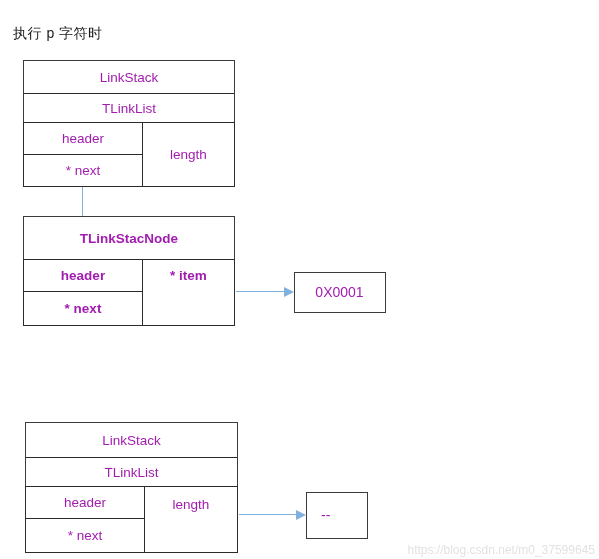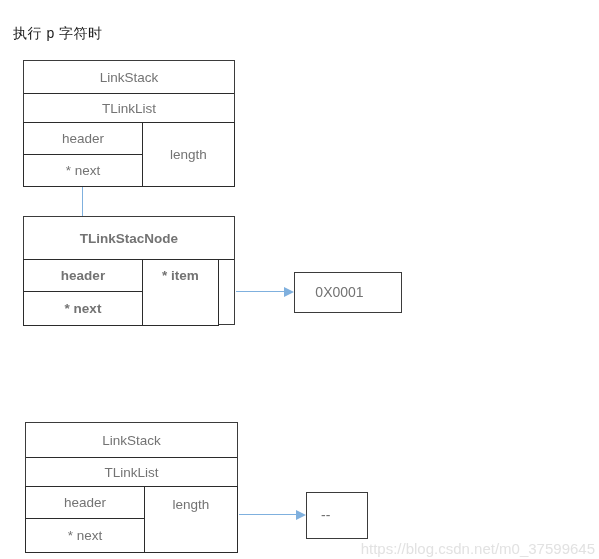--- a/index.html
+++ b/index.html
@@ -40,21 +40,21 @@
     border: 1.6px solid #3b3b3b;
   }
   .cell {
     position: absolute;
     box-sizing: border-box;
     background: #ffffff;
     display: flex;
     align-items: center;
     justify-content: center;
     font-size: 13.5px;
-    color: #737373;
+    color: #a21caf;
     white-space: nowrap;
   }
   .cell.bordered { border: 1.4px solid #2b2b2b; text-align: right; }
   .hline {
     position: absolute;
     background: #2b2b2b;
     height: 1.4px;
   }
 
   
@@ -80,21 +80,21 @@
     width: 0; height: 0;
     border-left: 5px solid transparent;
     border-right: 5px solid transparent;
     border-top: 10px solid #7fb0de;
   }
 
   .watermark {
     position: absolute;
     right: 4px;
     bottom: 2px;
-    font-size: 15px;
+    font-size: 12px;
     color: #e2e2e2;
     white-space: nowrap;
     font-family: "Liberation Sans", "DejaVu Sans", sans-serif;
   }
 </style>
 </head>
 <body>
 
 <div class="canvas">
 
@@ -115,27 +115,27 @@
   <div class="arrow-line-v" style="left:82px; top:187px; height:72px;"></div>
   <div class="arrow-head-d" style="left:78px; top:255px;"></div>
 
   <div class="box" style="left:23px; top:216px; width:212px; height:109px;font-weight:bold;">
     <div class="cell" style="left:0; top:0; width:210px; height:42px;">TLinkStacNode</div>
     <div class="hline" style="left:0; top:42px; width:210px;"></div>
 
     <div class="cell bordered" style="left:-1px; top:42px; width:120px; height:33px;">header</div>
     <div class="cell bordered" style="left:-1px; top:74px; width:120px; height:35px;">* next</div>
 
-    <div class="cell bordered" style="left:118px; top:42px; width:77px; height:67px; align-items:flex-start; padding-top:8px;">* item</div>
+    <div class="cell bordered" style="left:118px; top:42px; width:93px; height:67px; align-items:flex-start; padding-top:8px;">* item</div>
   </div>
 
   <div class="arrow-line-h" style="left:236px; top:291px; width:50px;"></div>
   <div class="arrow-head-r" style="left:284px; top:287px;"></div>
 
-  <div class="box" style="left:294px; top:272px; width:108px; height:41px;padding-left:21px;">
+  <div class="box" style="left:294px; top:272px; width:92px; height:41px;padding-left:21px;">
     <div class="cell" style="left:0; top:0; width:89px; height:38px; font-size:14px;">0X0001</div>
   </div>
 
 
   <div class="box" style="left:25px; top:422px; width:213px; height:130px;">
     <div class="cell" style="left:0; top:0; width:211px; height:34px;">LinkStack</div>
     <div class="hline" style="left:0; top:34px; width:211px;"></div>
     <div class="cell" style="left:0; top:35px; width:211px; height:28px;">TLinkList</div>
     <div class="hline" style="left:0; top:63px; width:211px;"></div>
 

